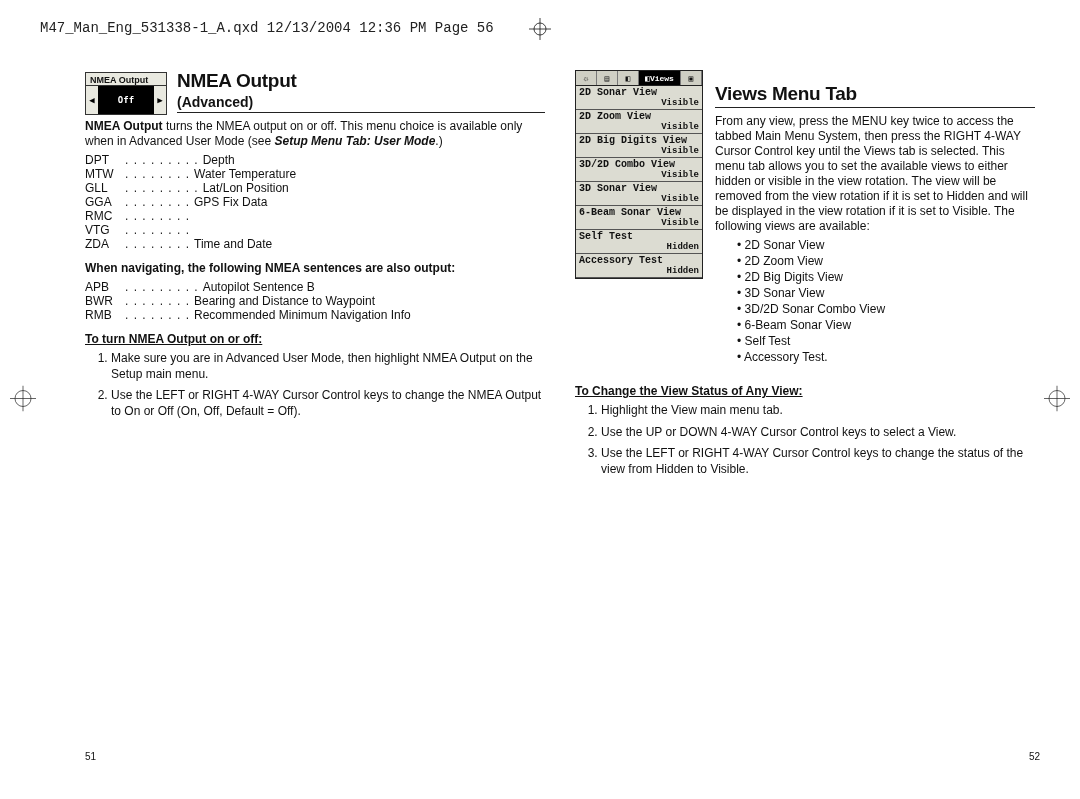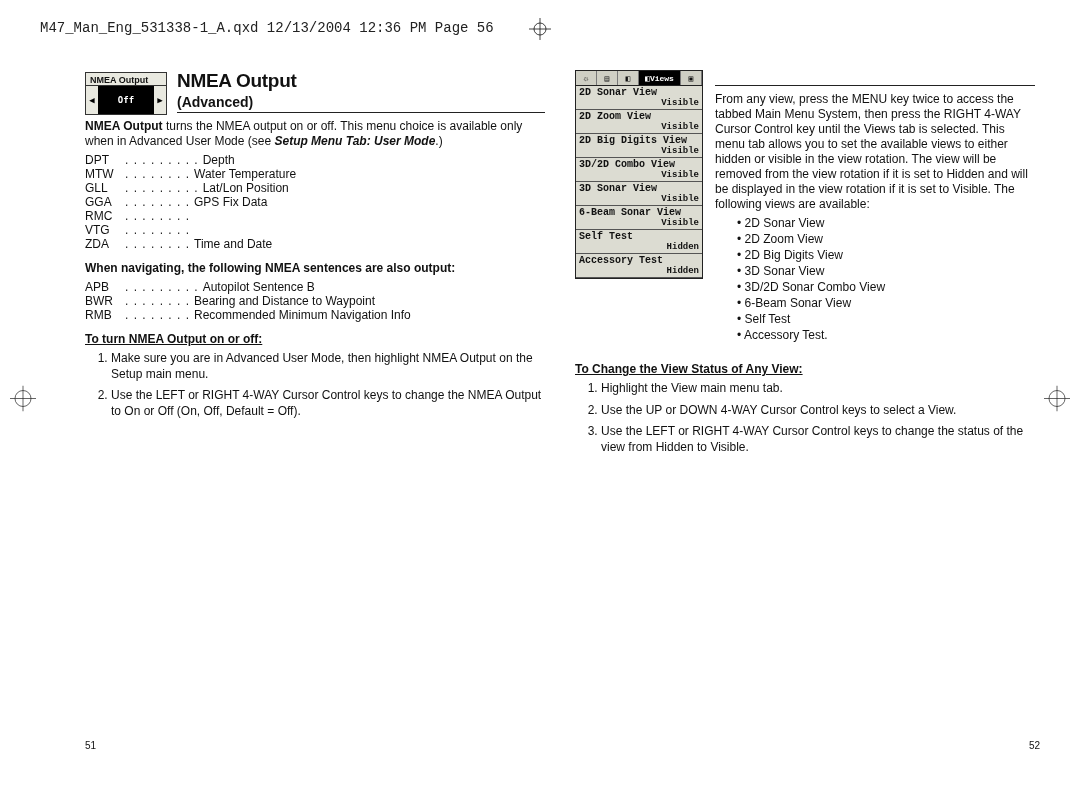--- a/index.html
+++ b/index.html
@@ -143,21 +143,21 @@
   .views-caption { text-align:center; font-size:9px; font-weight:700; margin-top:3px;}
   .rcol-text { margin-left: 140px; }
 
   .crop-left, .crop-right {
     position:absolute; top:50%; transform:translateY(-50%);
   }
   .crop-left { left:10px; }
   .crop-right { right:10px; }
   .pagefoot {
     position:absolute;
-    bottom:48px;
+    bottom:37px;
     font-size:10px;
   }
   .pagefoot.left { left:85px; }
   .pagefoot.right { right:40px; }
 </style>
 </head>
 <body>
 
 <div class="header-strip">
   <span>M47_Man_Eng_531338-1_A.qxd  12/13/2004  12:36 PM  Page 56</span>
@@ -308,20 +308,21 @@
         </div>
         <div class="vitem">
           <span class="vname">Accessory Test</span>
           <span class="vstat">Hidden</span>
         </div>
       </div>
   </div>
   <div class="views-caption" style="width:128px;">Views Menu</div>
 
   <div class="rcol-text">
+    <h1 class="title">Views Menu Tab</h1>
     <hr class="rule">
     <p>From any view, press the MENU key twice to access the tabbed Main Menu System, then press the RIGHT 4-WAY Cursor Control key until the Views tab is selected. This menu tab allows you to set the available views to either hidden or visible in the view rotation.  The view will be removed from the view rotation if it is set to Hidden and will be displayed in the view rotation if it is set to Visible. The following views are available:</p>
     <ul class="bul" id="rbul">
         <li>2D Sonar View</li>
         <li>2D Zoom View</li>
         <li>2D Big Digits View</li>
         <li>3D Sonar View</li>
         <li>3D/2D Sonar Combo View</li>
         <li>6-Beam Sonar View</li>
         <li>Self Test</li>

